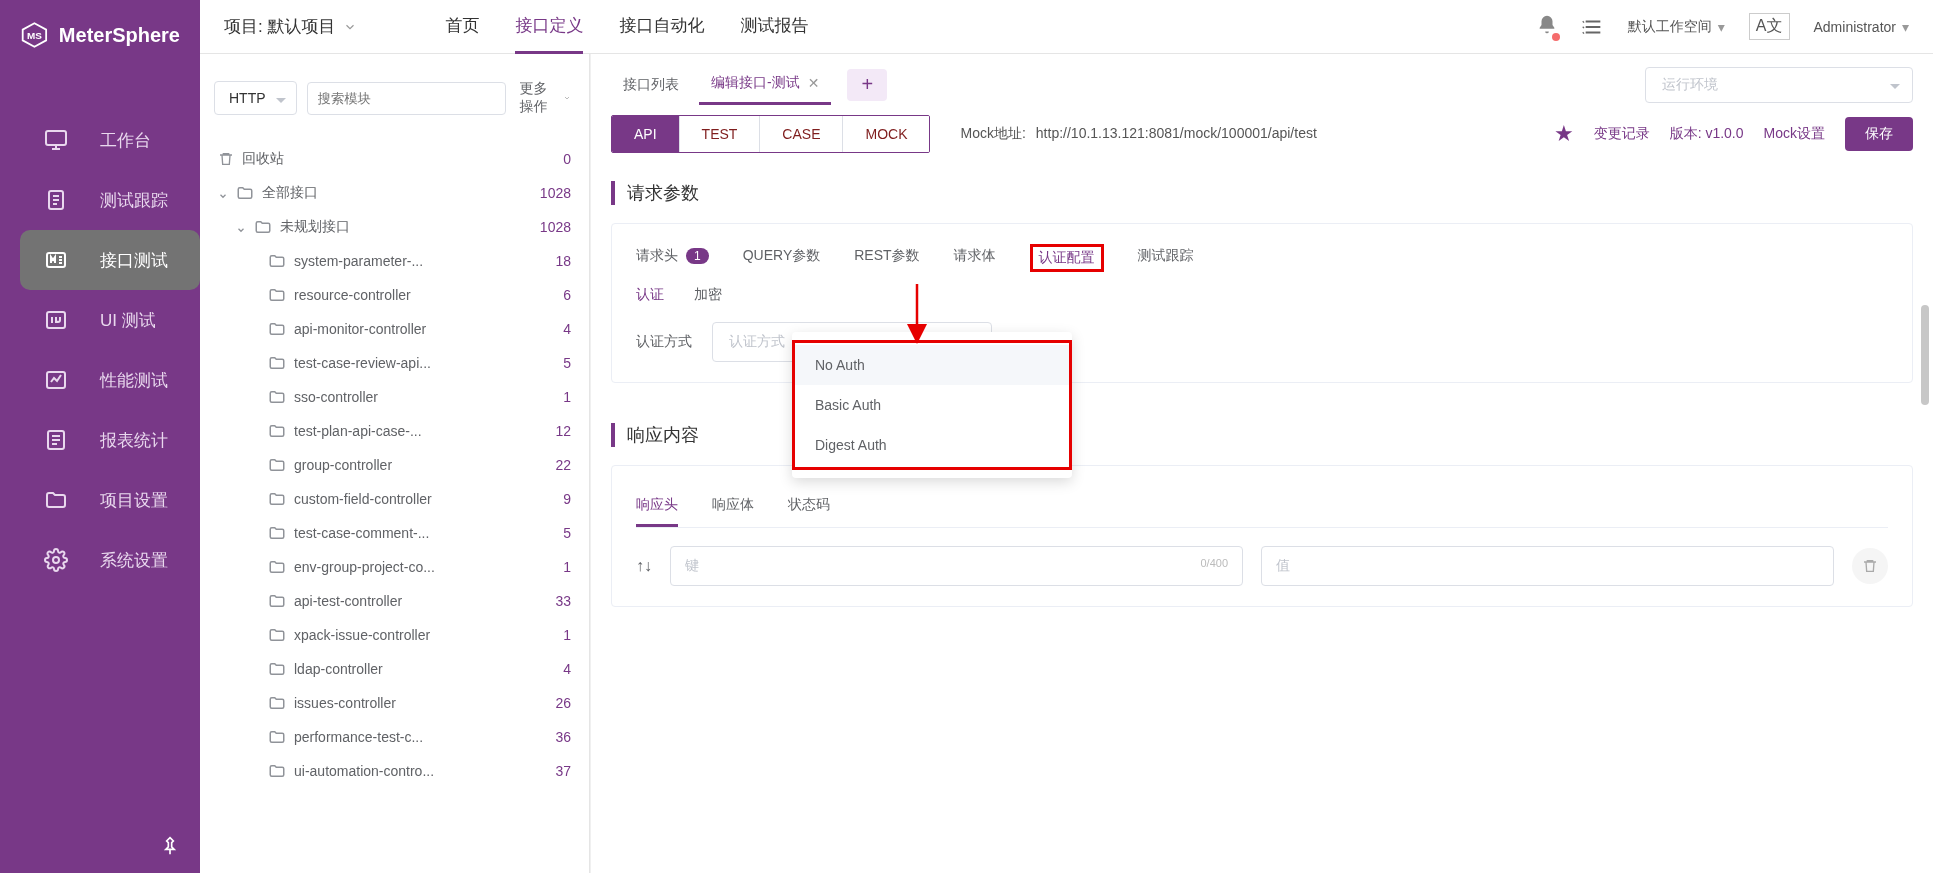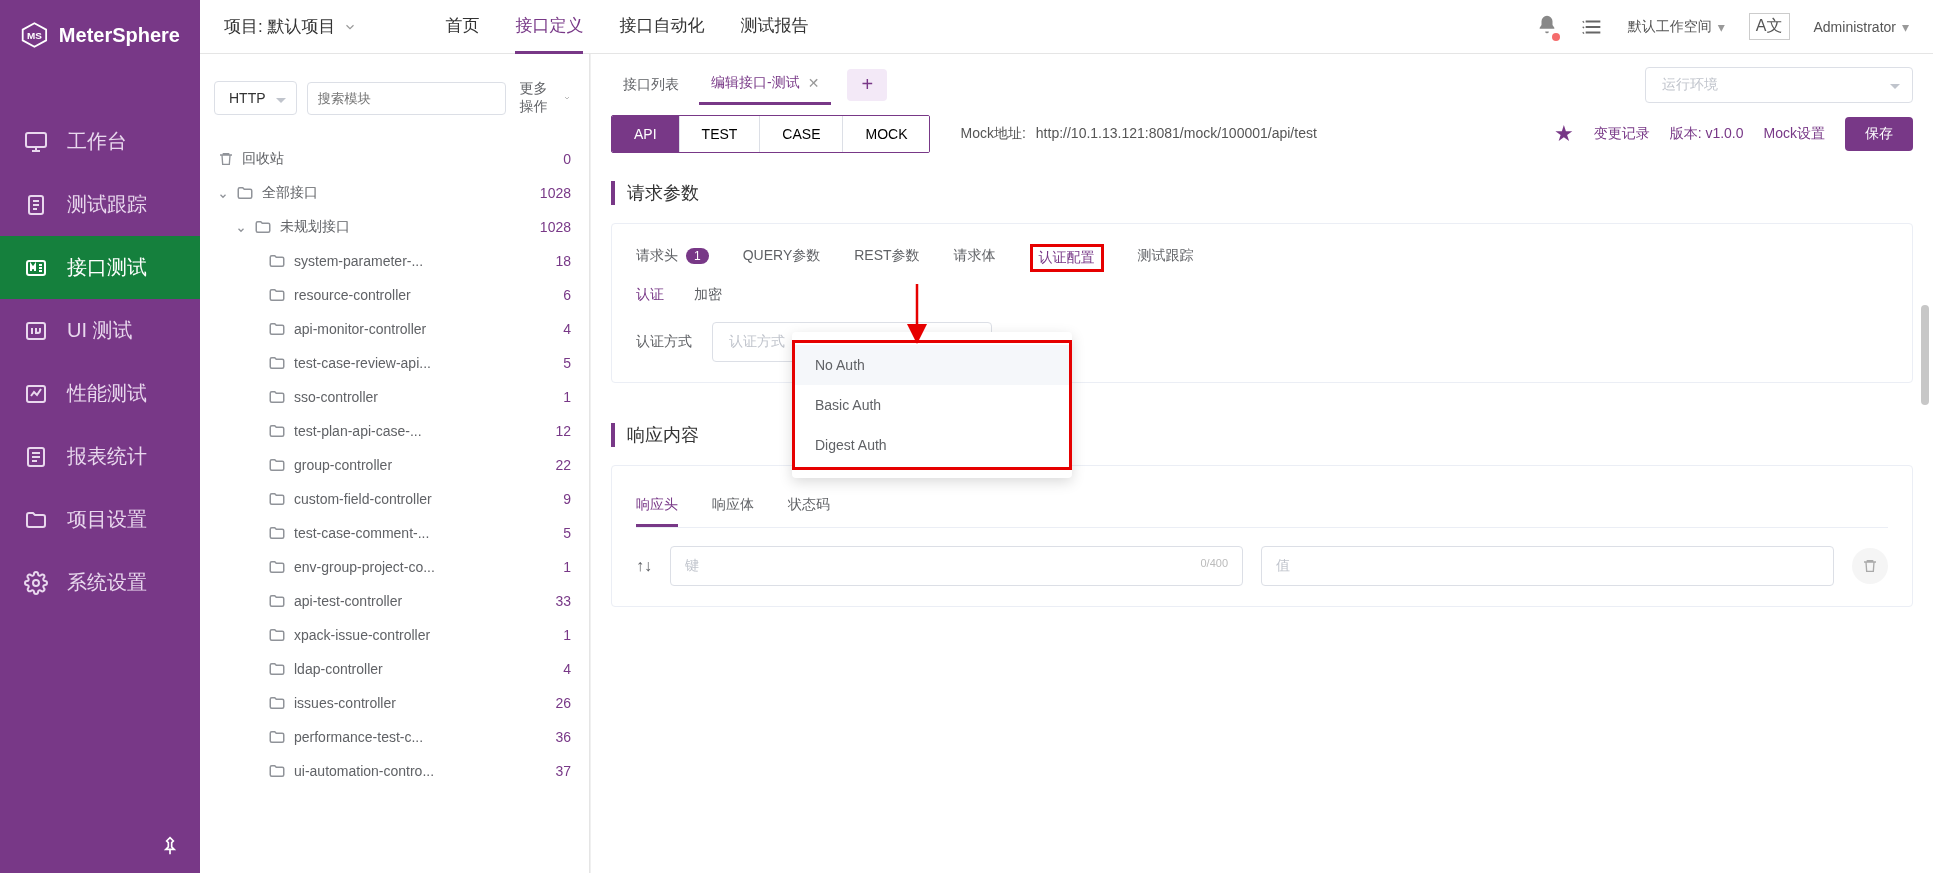--- a/index.html
+++ b/index.html
@@ -2,22 +2,22 @@
 <html><head>
 <meta charset="utf-8">
 <style>
 * { margin:0; padding:0; box-sizing:border-box; font-family:-apple-system,BlinkMacSystemFont,"Segoe UI","PingFang SC","Microsoft YaHei",sans-serif; }
 body { background:#fff; color:#333; font-size:14px; width:1933px; height:873px; overflow:hidden; }
 .app { display:flex; height:100%; }
 .leftnav { width:200px; background:#783887; color:#fff; display:flex; flex-direction:column; }
 .logo { display:flex; align-items:center; gap:10px; padding:18px 20px; font-size:20px; font-weight:600; }
 .logo-icon { width:34px; height:34px; }
 .nav-items { flex:1; display:flex; flex-direction:column; margin-top:40px; }
-.nav-item { display:flex; align-items:center; gap:19px; padding:18px 24px; color:#e9d8ee; cursor:pointer; font-size:20px; }
-.nav-item.active { background:#15803d; color:#fff; }
+.nav-item { display:flex; align-items:center; gap:32px; padding:18px 24px; color:#e9d8ee; cursor:pointer; font-size:17px;margin-left:20px; }
+.nav-item.active { background:#737373; color:#fff;border-radius:10px; }
 .nav-item svg { width:24px; height:24px; flex-shrink:0; }
 .pin { text-align:right; padding:14px 20px; }
 .main { flex:1; display:flex; flex-direction:column; }
 .topbar { height:54px; display:flex; align-items:center; border-bottom:1px solid #e5e5e5; padding:0 24px; gap:8px; }
 .proj { display:flex; align-items:center; gap:8px; font-size:17px; color:#333; margin-right:80px; cursor:pointer; }
 .topnav { display:flex; gap:36px; }
 .topnav-item { padding:14px 0; color:#333; cursor:pointer; font-size:17px; border-bottom:3px solid transparent; }
 .topnav-item.active { color:#783887; border-bottom-color:#783887; }
 .top-right { margin-left:auto; display:flex; align-items:center; gap:24px; color:#555; }
 .bell { position:relative; }
@@ -43,21 +43,21 @@
 .tabs-row { display:flex; align-items:center; padding:10px 20px 0; gap:8px; }
 .tab { padding:10px 12px; color:#606266; cursor:pointer; display:flex; align-items:center; gap:8px; }
 .tab.active { color:#783887; border-bottom:3px solid #783887; }
 .tab-close { color:#999; font-size:14px; }
 .add-tab { width:40px; height:32px; border-radius:4px; background:#f3e9f7; color:#783887; display:flex; align-items:center; justify-content:center; font-size:20px; cursor:pointer; margin-left:8px; }
 .run-env { margin-left:auto; border:1px solid #dcdfe6; border-radius:4px; padding:8px 36px 8px 16px; width:268px; color:#c0c4cc; position:relative; }
 .run-env::after { content:""; border:5px solid transparent; border-top-color:#c0c4cc; position:absolute; right:12px; top:16px; }
 .edit-body { flex:1; overflow:auto; padding:0 20px 20px; position:relative; }
 .api-bar { display:flex; align-items:center; margin-top:10px; gap:20px; }
 .api-subtabs { display:flex; border:1px solid #783887; border-radius:2px; overflow:hidden; }
-.api-subtab { padding:10px 22px; color:#000000; border-right:1px solid #dcdfe6; cursor:pointer; background:#fff; }
+.api-subtab { padding:10px 22px; color:#7f1d1d; border-right:1px solid #dcdfe6; cursor:pointer; background:#fff; }
 .api-subtab:last-child { border-right:none; }
 .api-subtab.active { background:#783887; color:#fff; }
 .mock-line { color:#555; margin-left:10px; display:flex; gap:10px; }
 .api-actions { margin-left:auto; display:flex; align-items:center; gap:20px; }
 .star { color:#783887; font-size:22px; }
 .link { color:#783887; cursor:pointer; }
 .save-btn { background:#783887; color:#fff; border-radius:4px; padding:8px 20px; cursor:pointer; }
 .section-title { border-left:4px solid #783887; padding-left:12px; font-size:18px; margin:28px 0 18px; }
 .card { border:1px solid #ebeef5; border-radius:4px; padding:20px 24px; position:relative; }
 .param-tabs { display:flex; gap:34px; align-items:center; margin-bottom:14px; }

